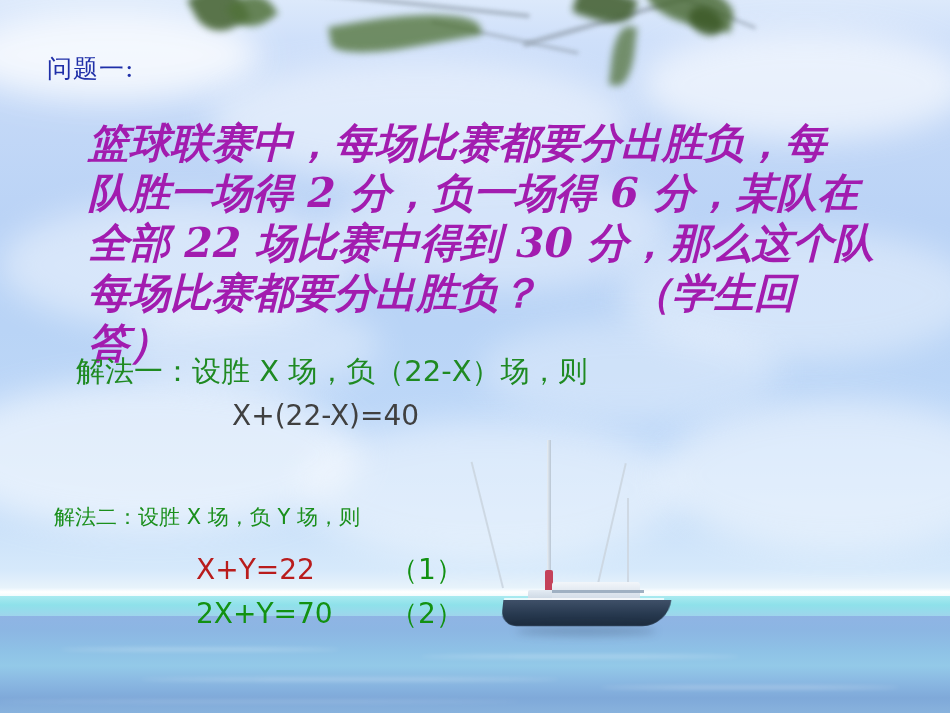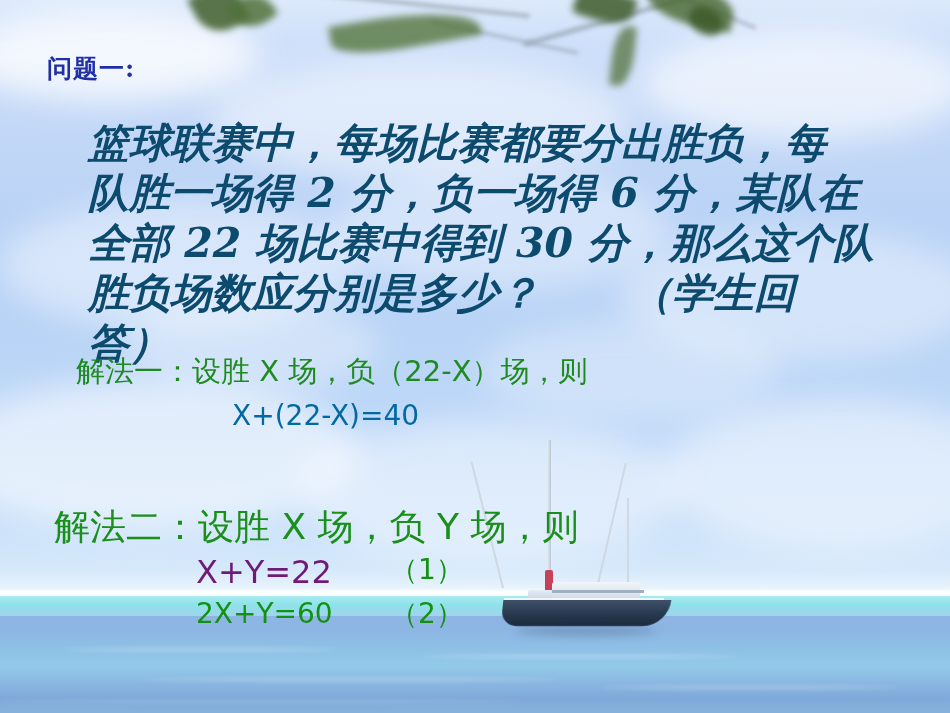--- a/index.html
+++ b/index.html
@@ -142,52 +142,52 @@
   .reflect { position: absolute; left: 24px; top: 186px; width: 140px; height: 10px;
              background: rgba(40,60,85,0.25); filter: blur(4px); border-radius: 50%;}
 
   
   .text-layer { position: absolute; left:0; top:0; width:950px; height:713px; }
 
   .heading {
     position: absolute;
     left: 47px; top: 52px;
     font-family: "DejaVu Serif", serif;
-    font-weight: bold;
+    font-weight: normal;
     font-size: 25px;
     color: #1f2fa8;
     letter-spacing: 1px;
     white-space: nowrap;
   }
 
   .problem {
     position: absolute;
     left: 88px; top: 118px;
     width: 860px;
     font-family: "DejaVu Serif", serif;
     font-weight: bold;
     font-style: italic;
     font-size: 41px;
     line-height: 50px;
-    color: #0c4a6e;
+    color: #a21caf;
     letter-spacing: 0px;
   }
   .problem .gap { display:inline-block; width: 92px; }
 
   .sol {
     position: absolute;
     font-family: "DejaVu Sans", sans-serif;
     font-weight: normal;
     color: #1a8c1a;
     white-space: nowrap;
   }
   .sol1-head { left: 76px; top: 352px; font-size: 29px; color:#1f8a22; }
-  .sol1-eq   { left: 232px; top: 399px; font-size: 28px; color:#0369a1; }
-  .sol2-head { left: 54px;  top: 503px; font-size: 36px; color:#1a8f1c; }
-  .sol2-eq1  { left: 196px; top: 553px; font-size: 32px; color:#701a75; }
+  .sol1-eq   { left: 232px; top: 399px; font-size: 28px; color:#404040; }
+  .sol2-head { left: 54px;  top: 503px; font-size: 21px; color:#1a8f1c; }
+  .sol2-eq1  { left: 196px; top: 553px; font-size: 28px; color:#b91c1c; }
   .sol2-eq1b { left: 390px; top: 551px; font-size: 28px; color:#129112; }
   .sol2-eq2  { left: 196px; top: 597px; font-size: 28px; color:#129112; }
   .sol2-eq2b { left: 390px; top: 595px; font-size: 28px; color:#129112; }
 </style>
 </head>
 <body>
 
 <div id="slide">
 
   <div class="bg-layer sky">
@@ -243,30 +243,30 @@
   </div>
 
   <div class="text-layer">
 
     <div class="heading">问题一:</div>
 
     <div class="problem">
       <span>篮球联赛中，每场比赛都要分出胜负，每</span><br>
       <span>队胜一场得 2 分，负一场得 6 分，某队在</span><br>
       <span>全部 22 场比赛中得到 30 分，那么这个队</span><br>
-      <span>胜负场数应分别是多少？</span><span class="gap"></span><span>（学生回</span><br>
+      <span>每场比赛都要分出胜负？</span><span class="gap"></span><span>（学生回</span><br>
       <span>答）</span>
     </div>
 
     <div class="sol sol1-head">解法一：设胜 X 场，负（22-X）场，则</div>
 
     <div class="sol sol1-eq">X+(22-X)=40</div>
 
     <div class="sol sol2-head">解法二：设胜 X 场，负 Y 场，则</div>
 
     <div class="sol sol2-eq1">X+Y=22</div>
     <div class="sol sol2-eq1b">（1）</div>
 
-    <div class="sol sol2-eq2">2X+Y=60</div>
+    <div class="sol sol2-eq2">2X+Y=70</div>
     <div class="sol sol2-eq2b">（2）</div>
 
   </div>
 </div>
 
 </body></html>

